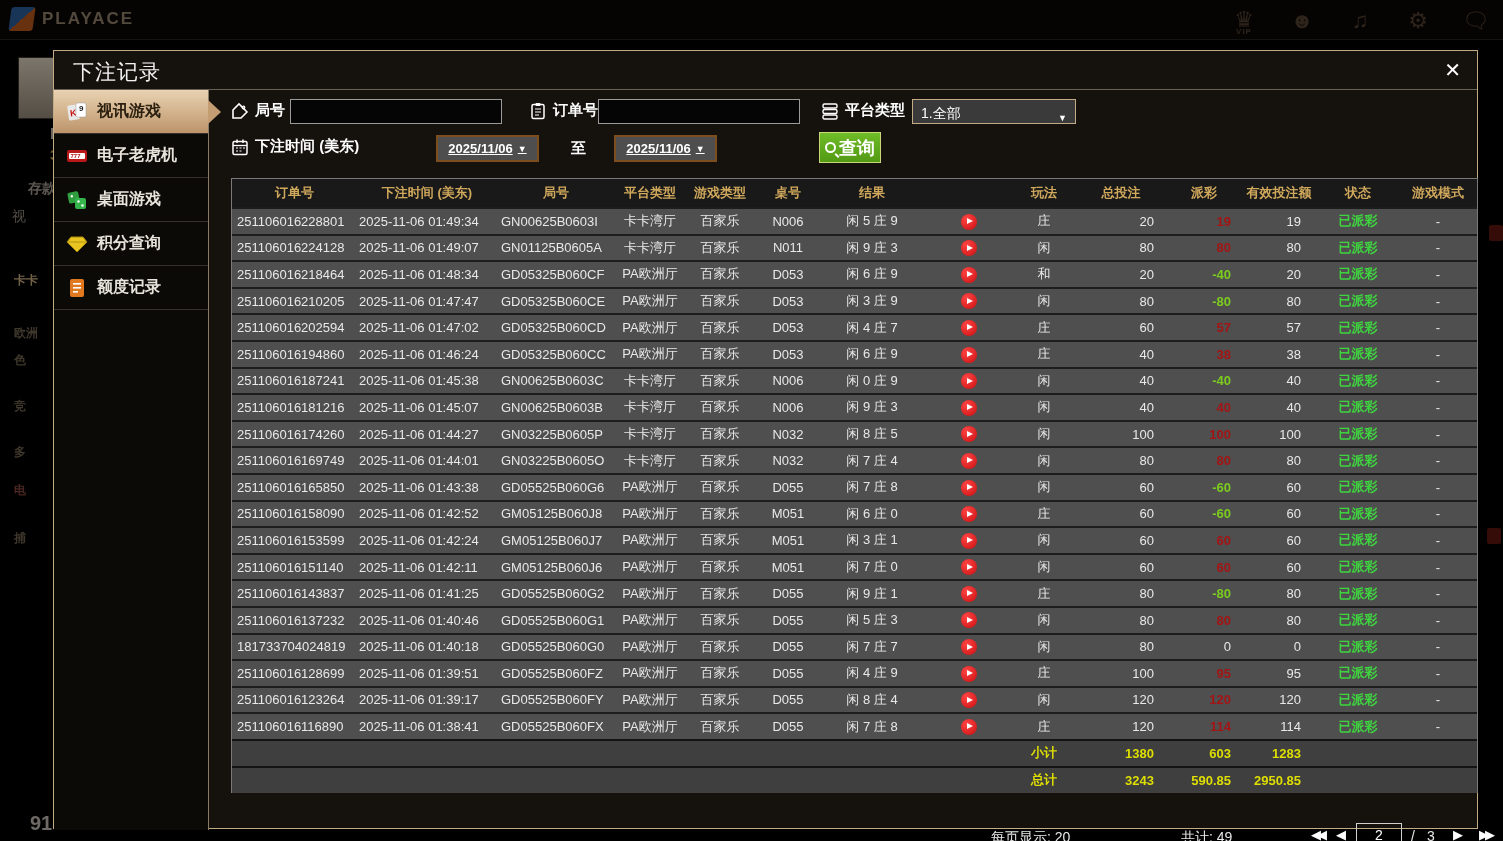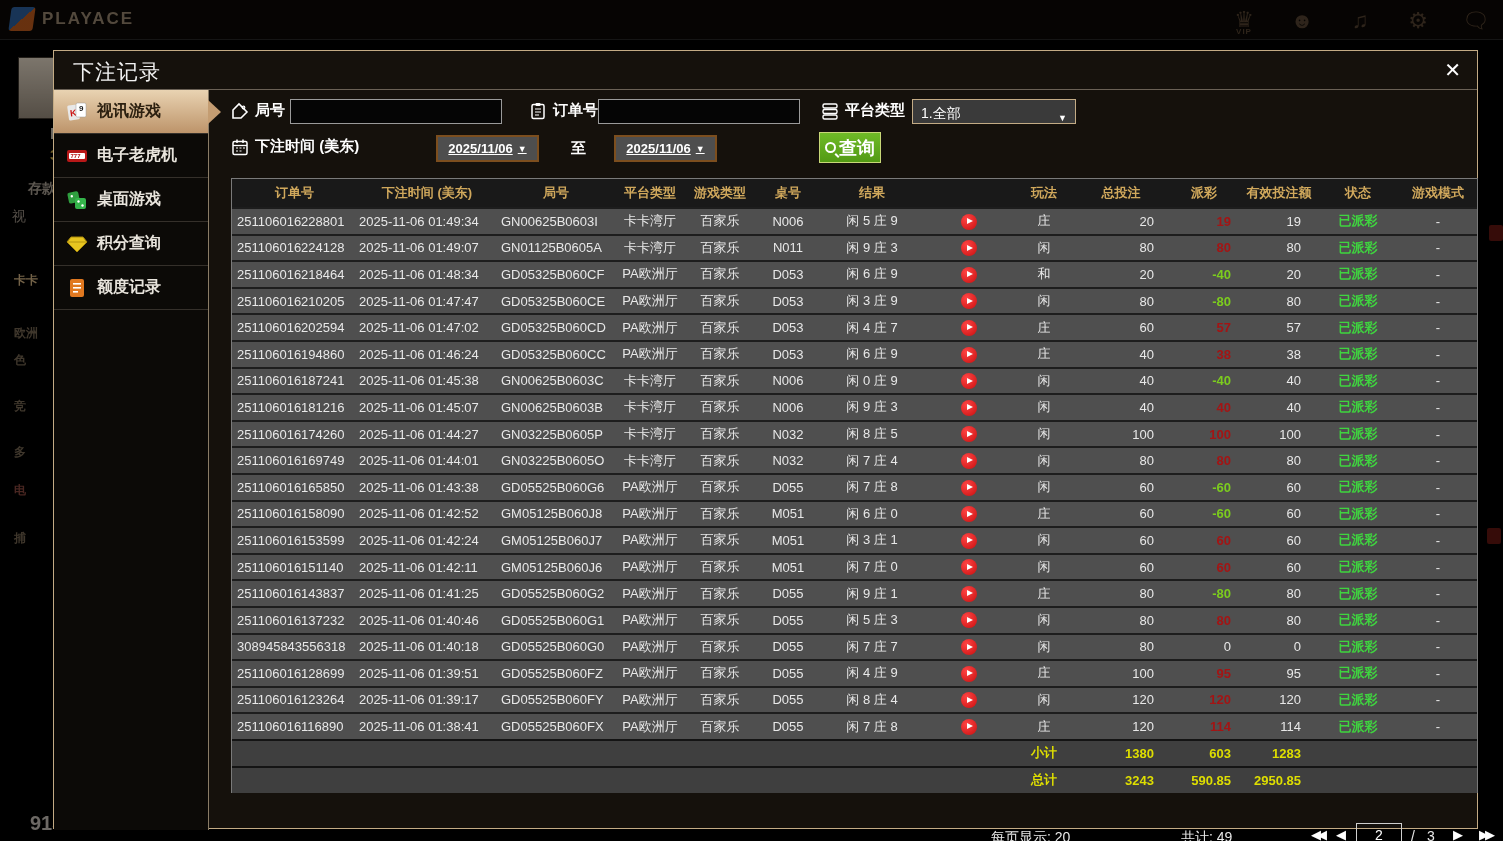--- a/index.html
+++ b/index.html
@@ -506,21 +506,21 @@
     <div class="c-result">闲 5 庄 3</div>
     <div class="c-play"><span class="play"></span></div>
     <div class="c-bet">闲</div>
     <div class="c-total">80</div>
     <div class="c-payout pos">80</div>
     <div class="c-valid">80</div>
     <div class="c-status">已派彩</div>
     <div class="c-mode">-</div>
   </div>
           <div class="trow drow">
-    <div class="c-order">308945843556318</div>
+    <div class="c-order">181733704024819</div>
     <div class="c-time">2025-11-06 01:40:18</div>
     <div class="c-round">GD05525B060G0</div>
     <div class="c-platform">PA欧洲厅</div>
     <div class="c-game">百家乐</div>
     <div class="c-table">D055</div>
     <div class="c-result">闲 7 庄 7</div>
     <div class="c-play"><span class="play"></span></div>
     <div class="c-bet">闲</div>
     <div class="c-total">80</div>
     <div class="c-payout zero">0</div>

